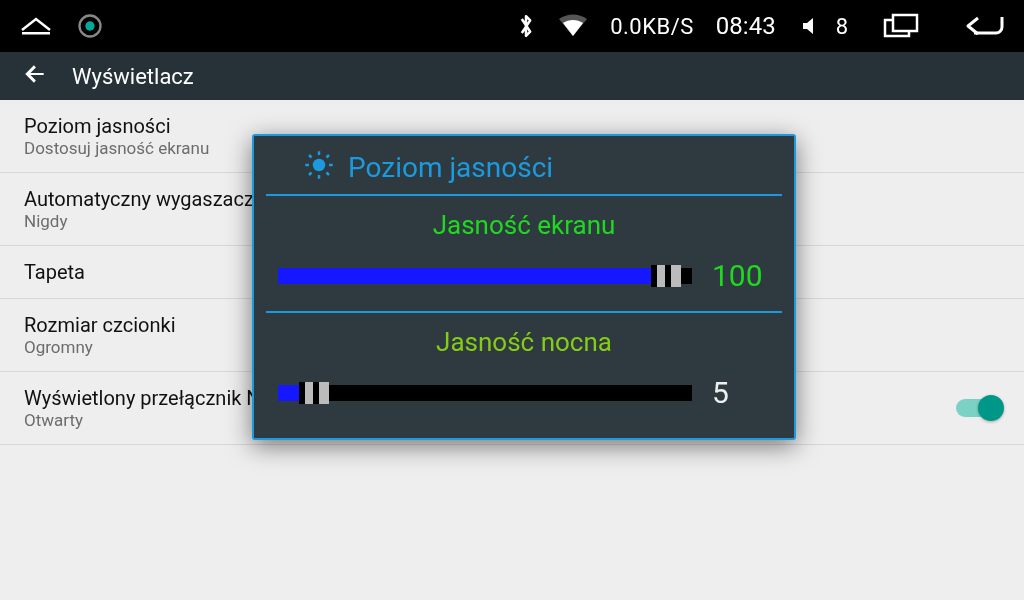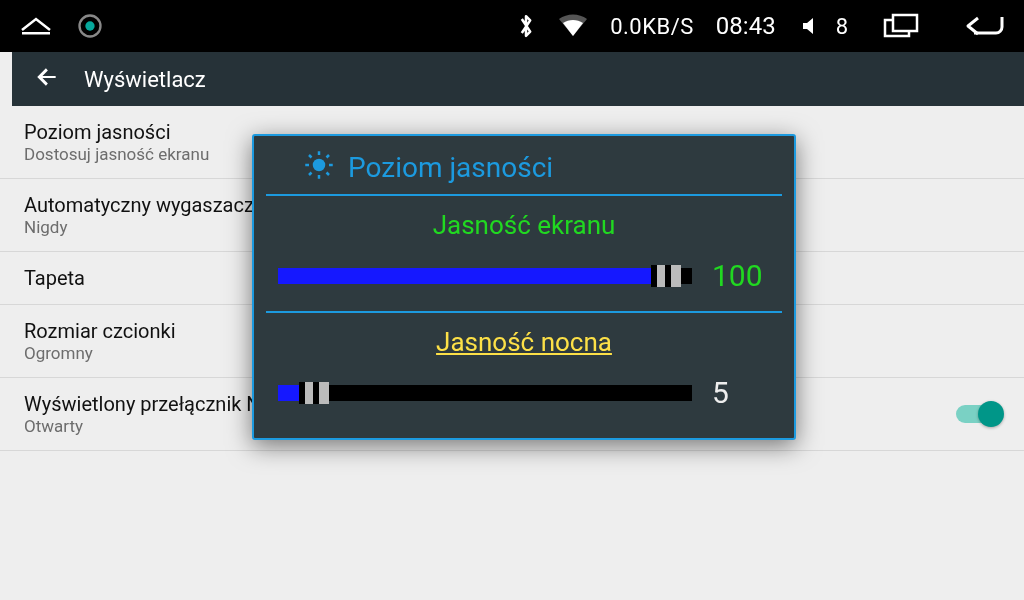--- a/index.html
+++ b/index.html
@@ -9,22 +9,22 @@
     background: #000; color: #fff; height: 52px; display: flex;
     align-items: center; padding: 0 18px; gap: 22px; justify-content: center;
   }
   .statusbar .spacer { flex: 1; }
   .statusbar .txt { font-size: 22px; letter-spacing: 0.5px; }
   .statusbar .clock { font-weight: 400; font-size: 24px; }
   .statusbar svg { display: block; }
   .vol-num { font-size: 22px; margin-left: -10px; }
   
   .actionbar {
-    background: #263238; color: #fff; height: 54px; display: flex;
-    align-items: center; padding: 0 22px; gap: 24px; margin-left: 12px;
+    background: #263238; color: #fff; height: 48px; display: flex;
+    align-items: center; padding: 0 22px; gap: 24px;
   }
   .actionbar .title { font-size: 22px; }
   
   .list { background: #eeeeee; }
   .item {
     padding: 14px 24px; border-bottom: 1px solid #d7d7d7;
     display: flex; align-items: center; gap: 16px;
   }
   .item .texts { flex: 1; }
   .item .primary { font-size: 20px; color: #111; }
@@ -48,21 +48,21 @@
   }
   .dialog-header {
     display: flex; align-items: center; gap: 14px;
     padding: 14px 22px 10px 38px;
     border-bottom: 2px solid #1c9adf;
     margin: 0 12px;
   }
   .dialog-header .dtitle { color: #1c9adf; font-size: 28px; }
   .section-label { text-align: center; font-size: 26px; margin-top: 14px; }
   .section-label.day { color: #21d821; }
-  .section-label.night { color: #fde047; text-decoration: underline; }
+  .section-label.night { color: #84cc16; }
   .slider-row {
     display: flex; align-items: center; gap: 20px;
     padding: 18px 24px 6px 24px;
   }
   .slider-row.first { border-bottom: 2px solid #1c9adf; margin: 0 12px; padding-left: 12px; padding-right: 12px; padding-bottom: 18px;}
   .slider {
     position: relative; flex: 1; height: 16px; background: #000;
   }
   .slider .fill { position: absolute; left: 0; top: 0; bottom: 0; background: #1518ff; }
   .slider .thumb {

